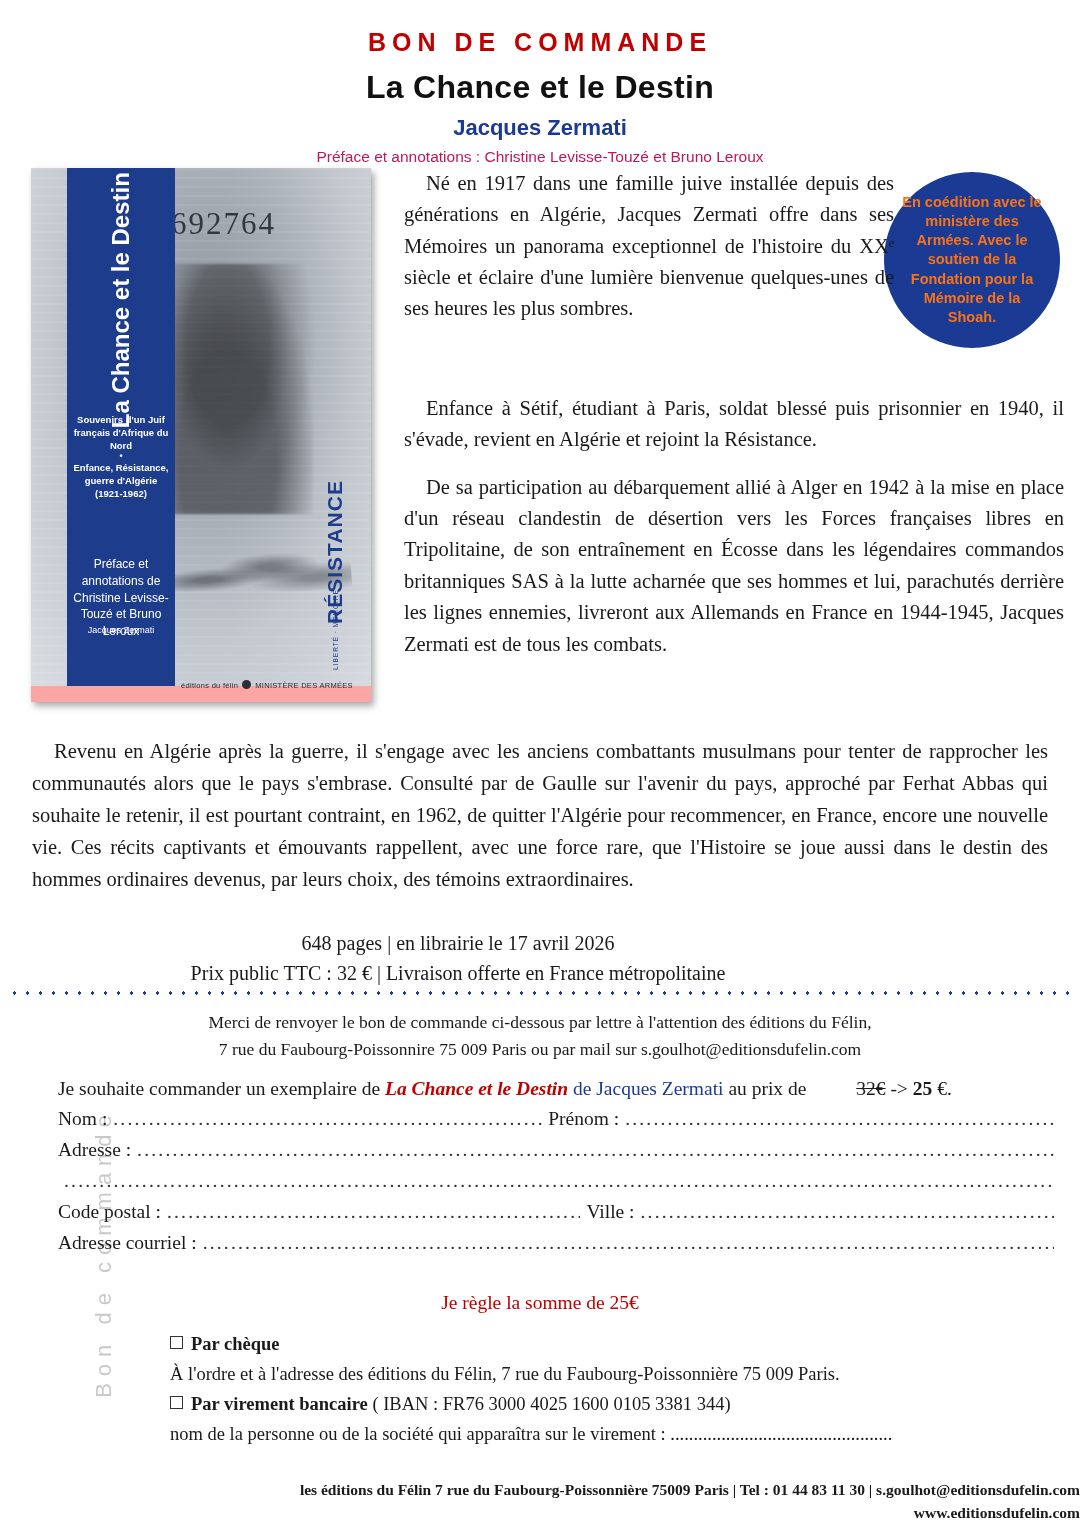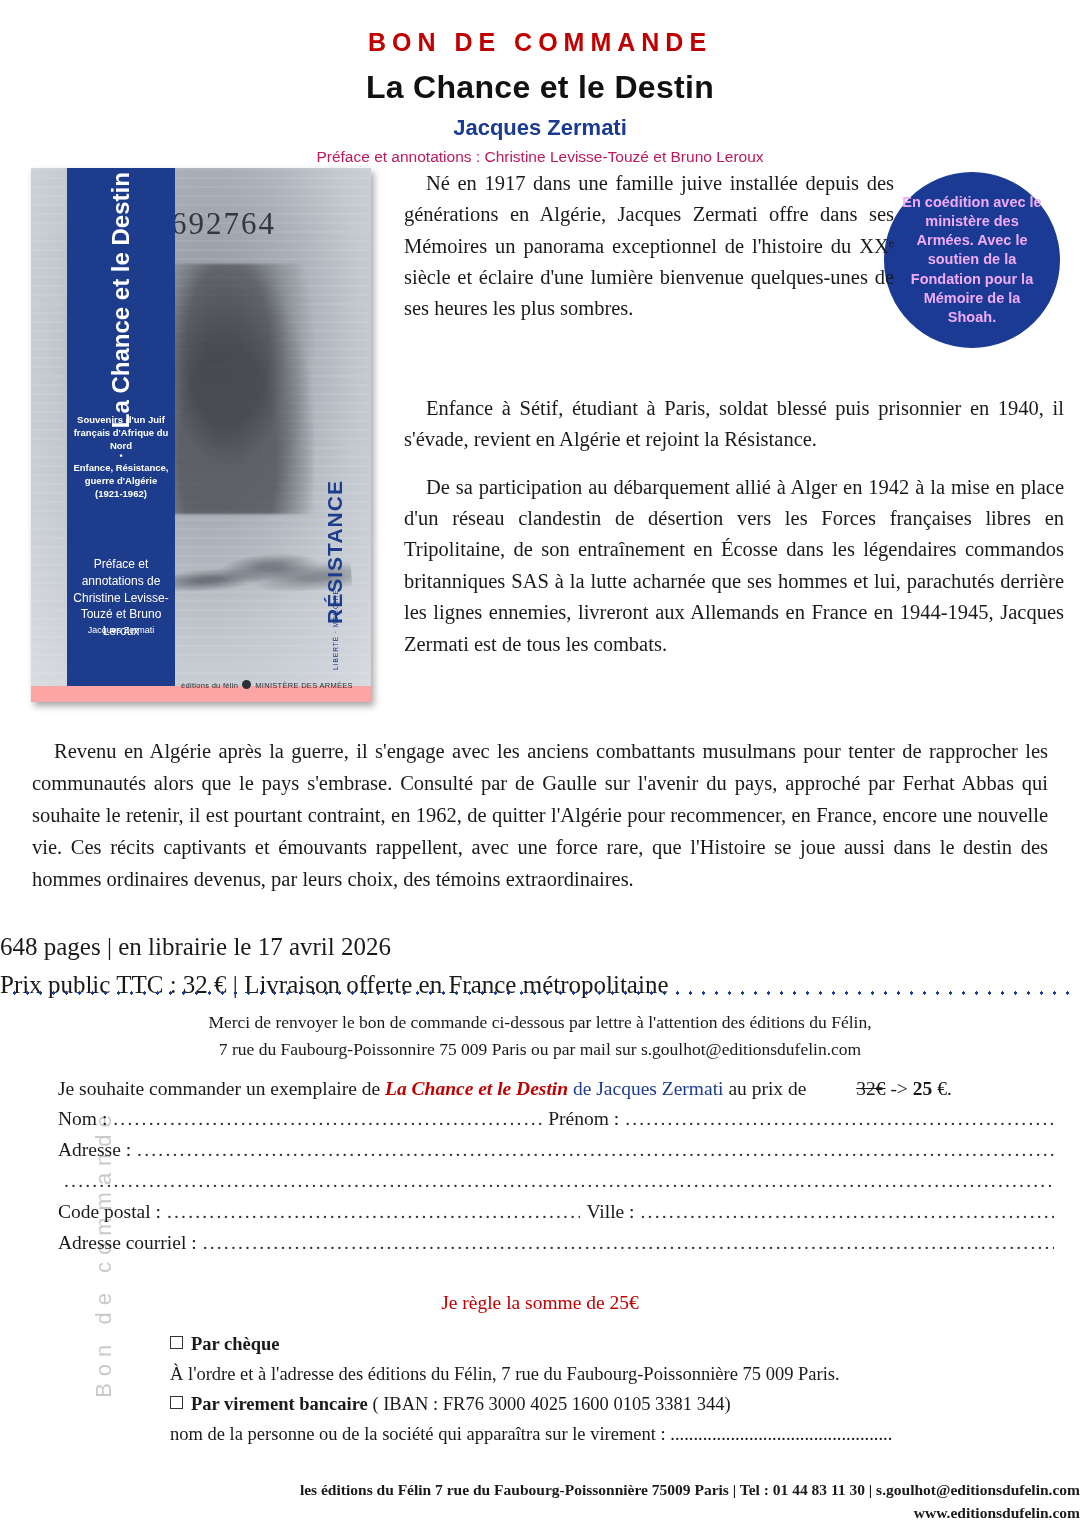--- a/index.html
+++ b/index.html
@@ -230,21 +230,21 @@
 
   
   .badge {
     position: absolute;
     right: 20px;
     top: 172px;
     width: 176px;
     height: 176px;
     border-radius: 50%;
     background: #1b3a93;
-    color: #f0abfc;
+    color: #f97316;
     font-family: "Liberation Sans", sans-serif;
     font-weight: bold;
     font-size: 14.5px;
     line-height: 1.32;
     text-align: center;
     display: flex;
     align-items: center;
     justify-content: center;
     padding: 0 14px;
     box-sizing: border-box;
@@ -282,22 +282,22 @@
     line-height: 1.56;
     text-align: justify;
   }
   .full-text p { margin: 0; text-indent: 22px; }
 
   .pricing {
     position: absolute;
     left: 0;
     top: 928px;
     width: 916px;
-    text-align: left;
-    font-size: 25px;
+    text-align: center;
+    font-size: 20px;
     line-height: 1.5;
   }
 
   
   .sep {
     position: absolute;
     left: 8px;
     top: 990px;
     width: 1064px;
     height: 6px;

